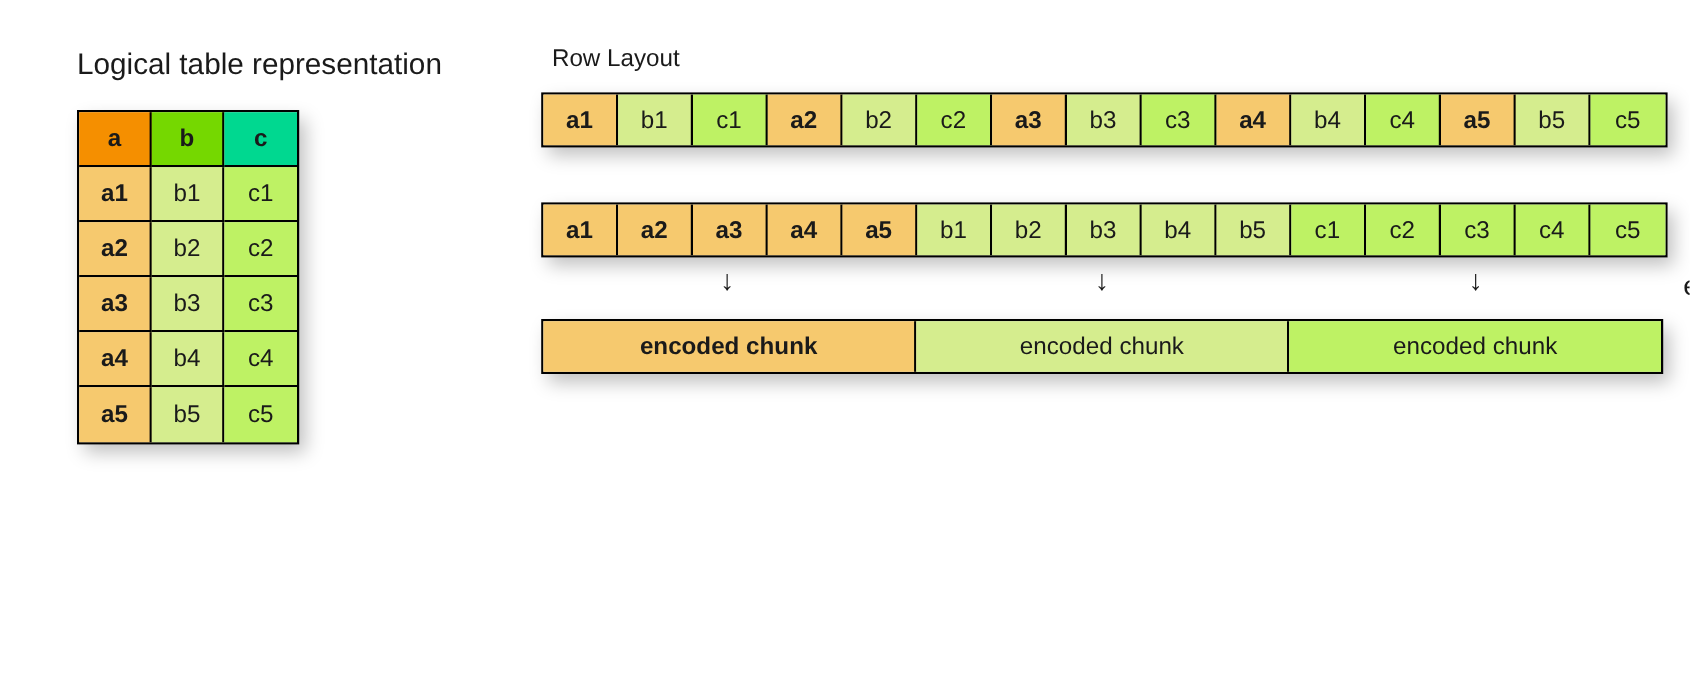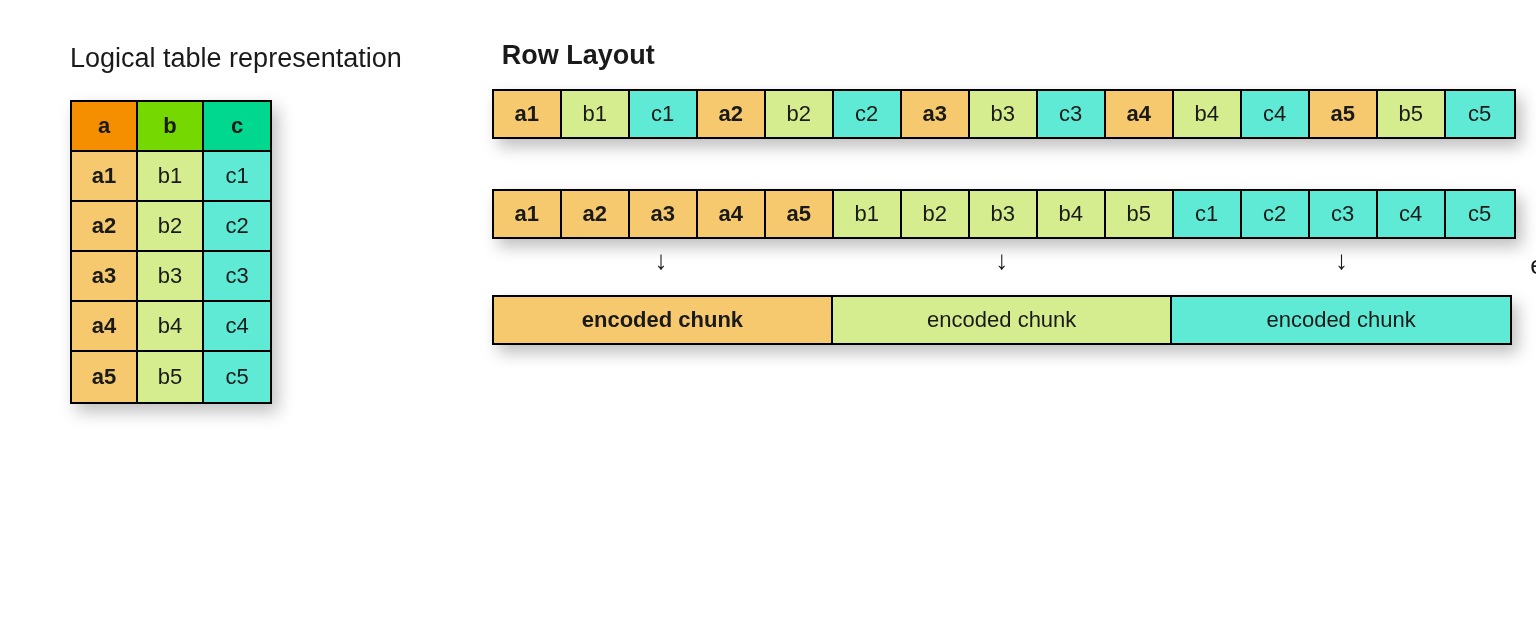--- a/index.html
+++ b/index.html
@@ -22,24 +22,23 @@
   }
   .right {
     flex: 1 1 auto;
   }
   .title {
     font-size: 27px;
     margin-bottom: 24px;
     line-height: 1.35;
   }
   .subtitle {
-    font-size: 27px;
+    font-size: 22px;
     margin-bottom: 18px;
     margin-left: 10px;
-    font-weight: bold;
   }
   
   .logical {
     display: inline-block;
     border: 2px solid #000;
     box-shadow: 6px 8px 16px rgba(0,0,0,0.25);
   }
   .logical .row {
     display: flex;
   }
@@ -53,21 +52,21 @@
     border-right: 2px solid #000;
     border-bottom: 2px solid #000;
   }
   .logical .row:last-child .cell { border-bottom: none; }
   .logical .cell:last-child { border-right: none; }
   .hA { background: #f58f00; font-weight: 700; }
   .hB { background: #75d800; font-weight: 700; }
   .hC { background: #00d890; font-weight: 700; }
   .cA { background: #f6c96e; font-weight: bold; }
   .cB { background: #d5ed8e; }
-  .cC { background: #5eead4; }
+  .cC { background: #bef264; }
 
   
   .strip-outer {
     display: inline-flex;
     border: 2px solid #000;
     box-shadow: 6px 8px 16px rgba(0,0,0,0.25);
   }
   .strip-outer .cell {
     width: 68px;
     height: 46px;

